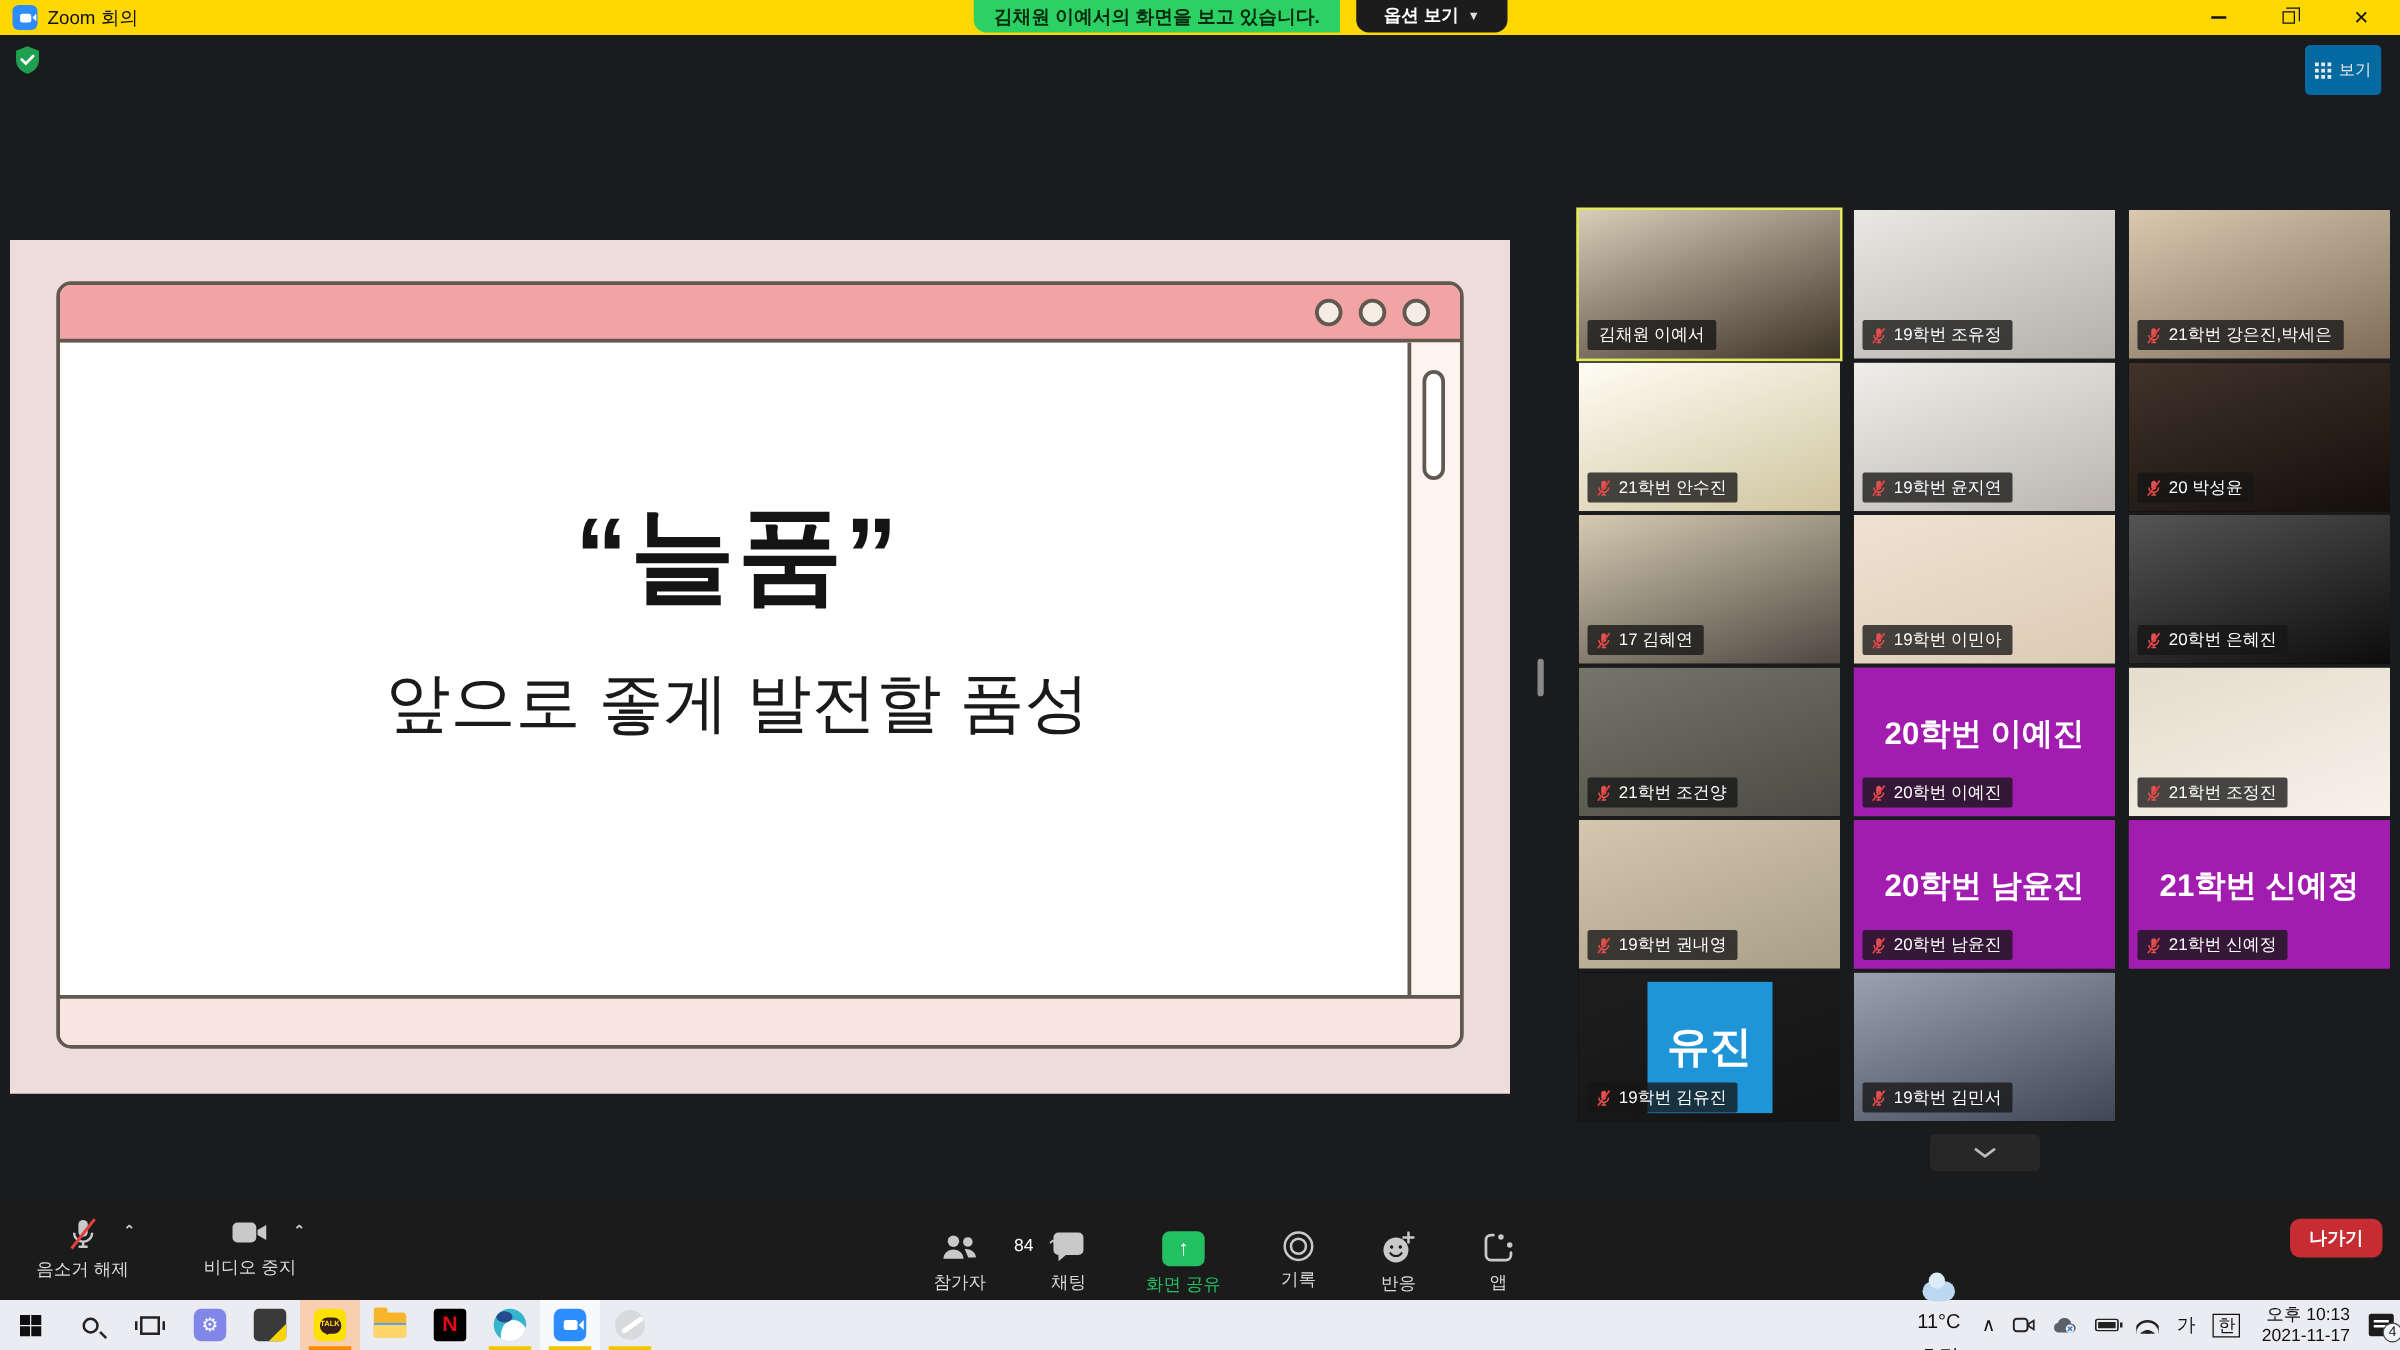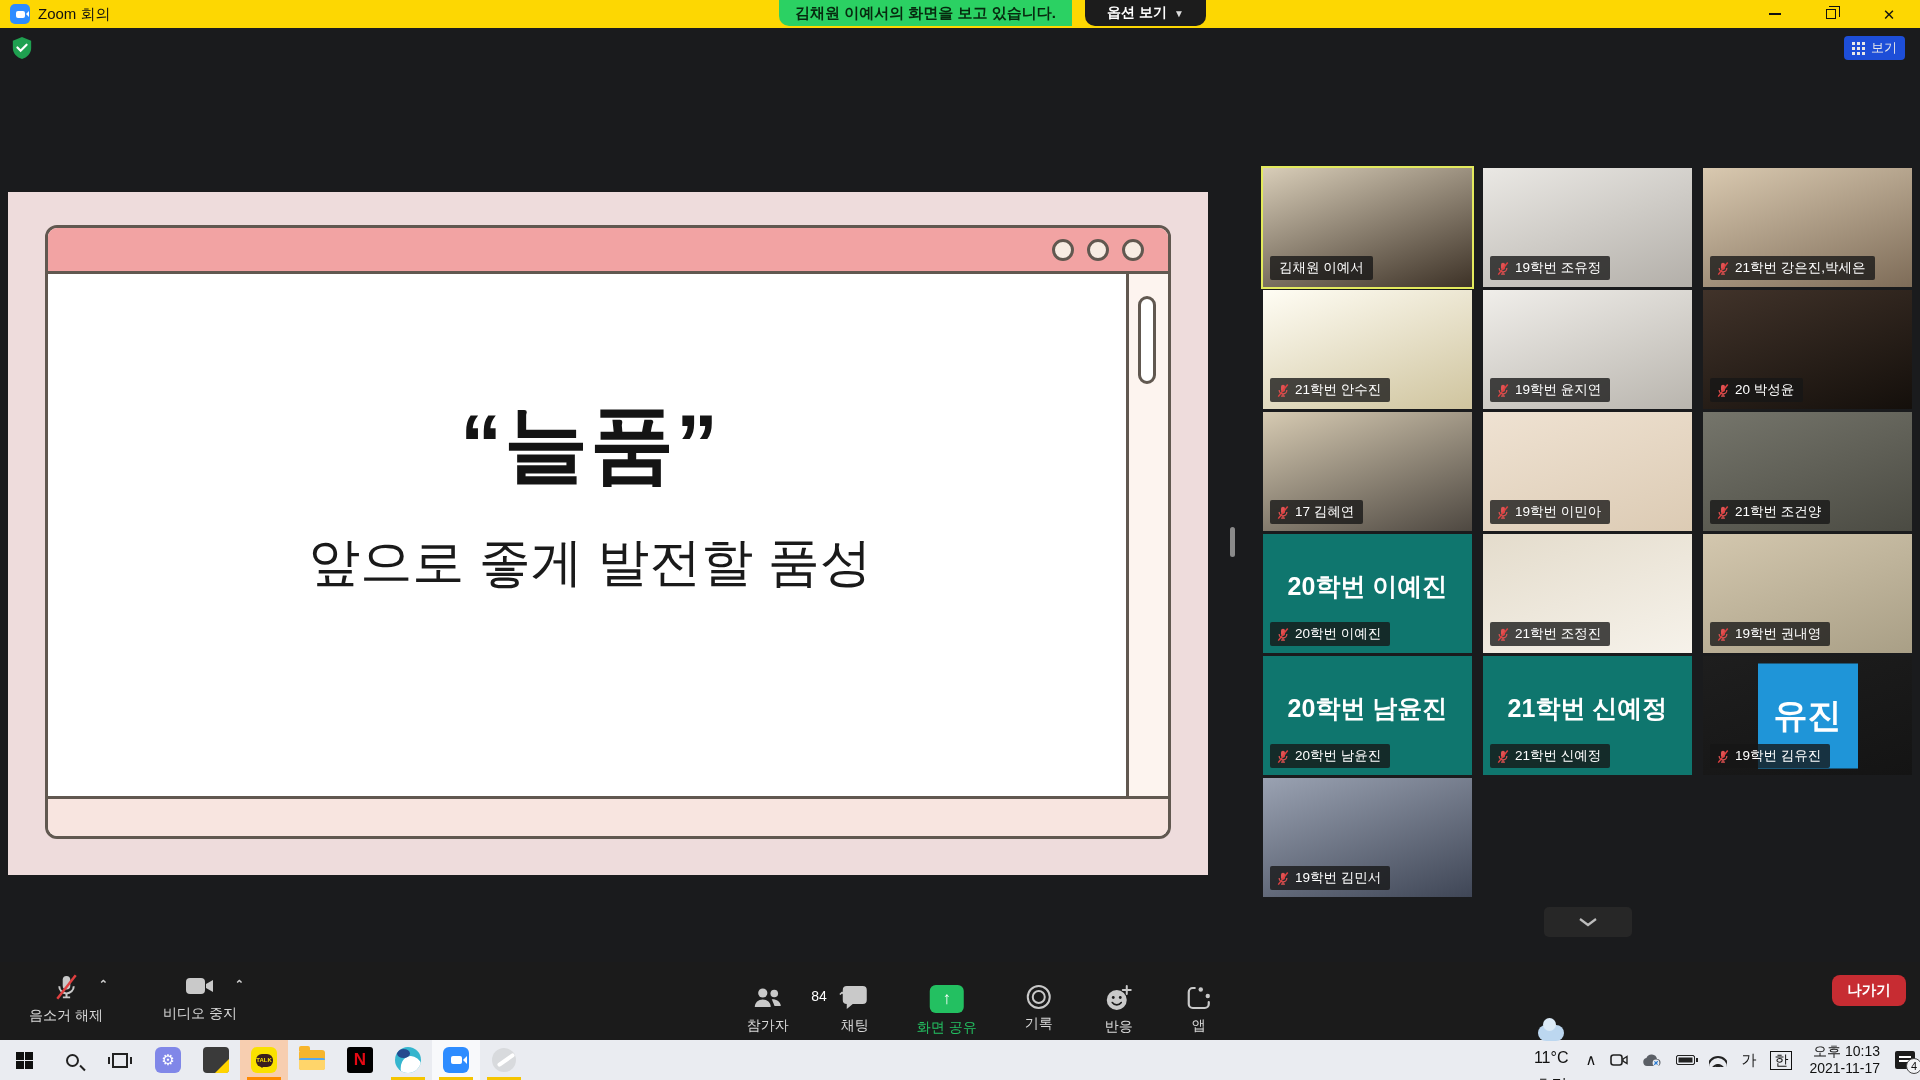--- a/index.html
+++ b/index.html
@@ -22,21 +22,21 @@
   .winctl { position:absolute; top:0; width:46px; height:28px; display:flex; align-items:center; justify-content:center; }
   .ctl-min { left:1752px; } .ctl-max { left:1808px; } .ctl-close { left:1866px; }
   .glyph-min { width:12px; height:2px; background:#111; }
   .glyph-max { width:10px; height:10px; border:1.6px solid #111; position:relative; background:#fdd702; }
   .glyph-max:before { content:""; position:absolute; left:2px; top:-4px; width:10px; height:10px; border:1.6px solid #111; border-bottom:none; border-left:none; }
   .glyph-close { font-size:15px; color:#111; line-height:1; }
 
   
   #stage { position:absolute; left:0; top:28px; width:1920px; height:934px; background:#1a1b1d; }
   #shield { position:absolute; left:11px; top:8px; width:22px; height:24px; }
-  #view-btn { position:absolute; left:1844px; top:8px; height:24px; padding:0 8px; background:#1d4ed8;
+  #view-btn { position:absolute; left:1844px; top:8px; height:40px; padding:0 8px; background:#0369a1;
     border-radius:4px; display:flex; align-items:center; gap:6px; color:#e8e8e8; font-size:13px; cursor:pointer; }
   .grid9 { width:13px; height:13px; display:grid; grid-template-columns:repeat(3,3px); grid-auto-rows:3px; gap:2px; }
   .grid9 i { background:#e8e8e8; }
 
   
   #slide { position:absolute; left:8px; top:164px; width:1200px; height:683px; background:#eedcdc; }
   #mock-win { position:absolute; left:37px; top:33px; width:1126px; height:614px; background:#fff;
     border:3px solid #615850; border-radius:12px; overflow:hidden; }
   #mock-head { position:absolute; left:0; top:0; width:100%; height:46px; background:#f2a3a3; border-bottom:3px solid #615850;
     display:flex; align-items:center; justify-content:flex-end; gap:13px; padding-right:24px; }
@@ -48,21 +48,21 @@
     font-size:84px; font-weight:900; color:#141414; letter-spacing:2px; }
   #slide-sub { position:absolute; left:0; top:300px; width:1084px; text-align:center;
     font-size:52px; font-weight:400; color:#1a1a1a; }
   #panel-handle { position:absolute; left:1230px; top:499px; width:5px; height:30px; border-radius:3px; background:#8a8a8a; }
 
   
   #pgrid { position:absolute; left:1263px; top:140px; width:649px; display:grid;
     grid-template-columns:repeat(3,209px); grid-auto-rows:119px; gap:3px 11px; }
   .tile { position:relative; background:#000; overflow:hidden; cursor:pointer; }
   .tile.active { outline:3px solid #e3ea5d; outline-offset:-1px; }
-  .tile.off { background:#0f766e; }
+  .tile.off { background:#a21caf; }
   .vid { position:absolute; inset:0; }
   .panel { position:absolute; left:50%; top:50%; transform:translate(-50%,-50%); width:100px; height:105px;
     display:flex; align-items:center; justify-content:center; font-size:34px; font-weight:bold; color:#fff; }
   .bigname { position:absolute; inset:0; display:flex; align-items:center; justify-content:center;
     font-size:25px; font-weight:bold; color:#fff; padding-bottom:14px; }
   .badge { position:absolute; left:7px; bottom:7px; display:flex; align-items:center; gap:5px;
     background:rgba(22,22,22,.78); border-radius:2px; padding:3px 9px 3px 6px; color:#fff; font-size:13.5px; white-space:nowrap; }
   .badge.nomic { padding-left:9px;align-items:flex-end; }
   #more-btn { position:absolute; left:1544px; top:879px; width:88px; height:30px; background:#272727; border-radius:5px;
     display:flex; align-items:center; justify-content:center; cursor:pointer; }
@@ -328,20 +328,36 @@
       <svg class="mic" width="14" height="15" viewBox="0 0 16 17">
         <path d="M8 1.8a2.3 2.3 0 0 1 2.3 2.3v3.6a2.3 2.3 0 0 1-4.6 0V4.1A2.3 2.3 0 0 1 8 1.8z" fill="#e05252"></path>
         <path d="M3.6 8a4.4 4.4 0 0 0 8.8 0" stroke="#e05252" stroke-width="1.4" fill="none"></path>
         <path d="M8 12.4v2.1M5.8 14.8h4.4" stroke="#e05252" stroke-width="1.4"></path>
         <path d="M2.6 15.5 13.4 1.6" stroke="#e04040" stroke-width="1.7"></path>
       </svg>
       <span class="bname">19학번 이민아</span>
     </div>
   </div>
 
+  <div class="tile">
+    <div class="vid" style="background: linear-gradient(160deg, rgb(85, 85, 85), rgb(12, 12, 12));"></div>
+    <div class="panel" hidden="">
+          <span class="panel-text"></span>
+        </div>
+    <div class="bigname" hidden=""></div>
+    <div class="badge">
+      <svg class="mic" width="14" height="15" viewBox="0 0 16 17">
+        <path d="M8 1.8a2.3 2.3 0 0 1 2.3 2.3v3.6a2.3 2.3 0 0 1-4.6 0V4.1A2.3 2.3 0 0 1 8 1.8z" fill="#e05252"></path>
+        <path d="M3.6 8a4.4 4.4 0 0 0 8.8 0" stroke="#e05252" stroke-width="1.4" fill="none"></path>
+        <path d="M8 12.4v2.1M5.8 14.8h4.4" stroke="#e05252" stroke-width="1.4"></path>
+        <path d="M2.6 15.5 13.4 1.6" stroke="#e04040" stroke-width="1.7"></path>
+      </svg>
+      <span class="bname">20학번 은혜진</span>
+    </div>
+  </div>
 
   <div class="tile">
     <div class="vid" style="background: linear-gradient(160deg, rgb(117, 117, 107), rgb(75, 75, 67));"></div>
     <div class="panel" hidden="">
           <span class="panel-text"></span>
         </div>
     <div class="bigname" hidden=""></div>
     <div class="badge">
       <svg class="mic" width="14" height="15" viewBox="0 0 16 17">
         <path d="M8 1.8a2.3 2.3 0 0 1 2.3 2.3v3.6a2.3 2.3 0 0 1-4.6 0V4.1A2.3 2.3 0 0 1 8 1.8z" fill="#e05252"></path>

